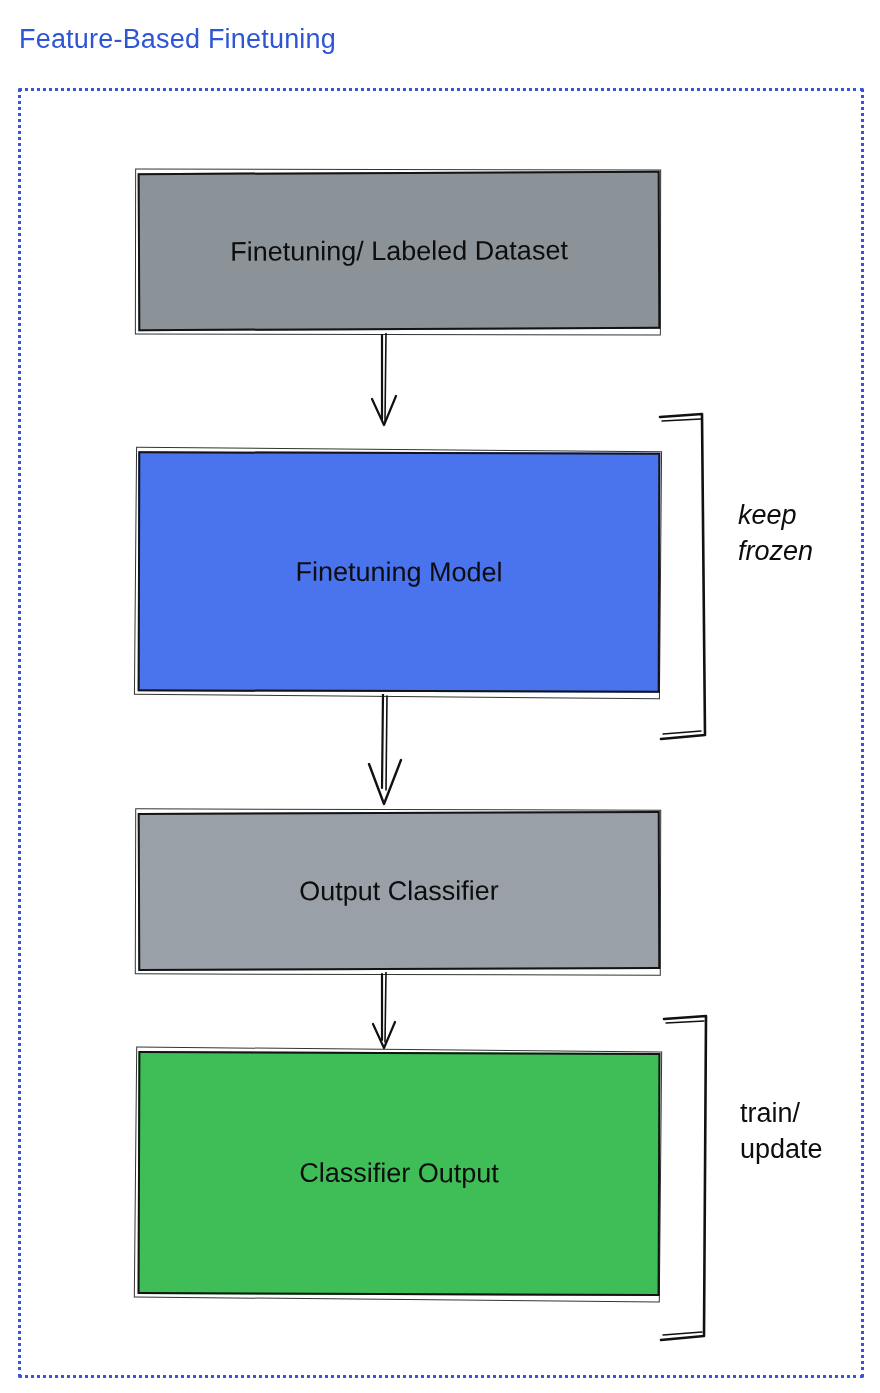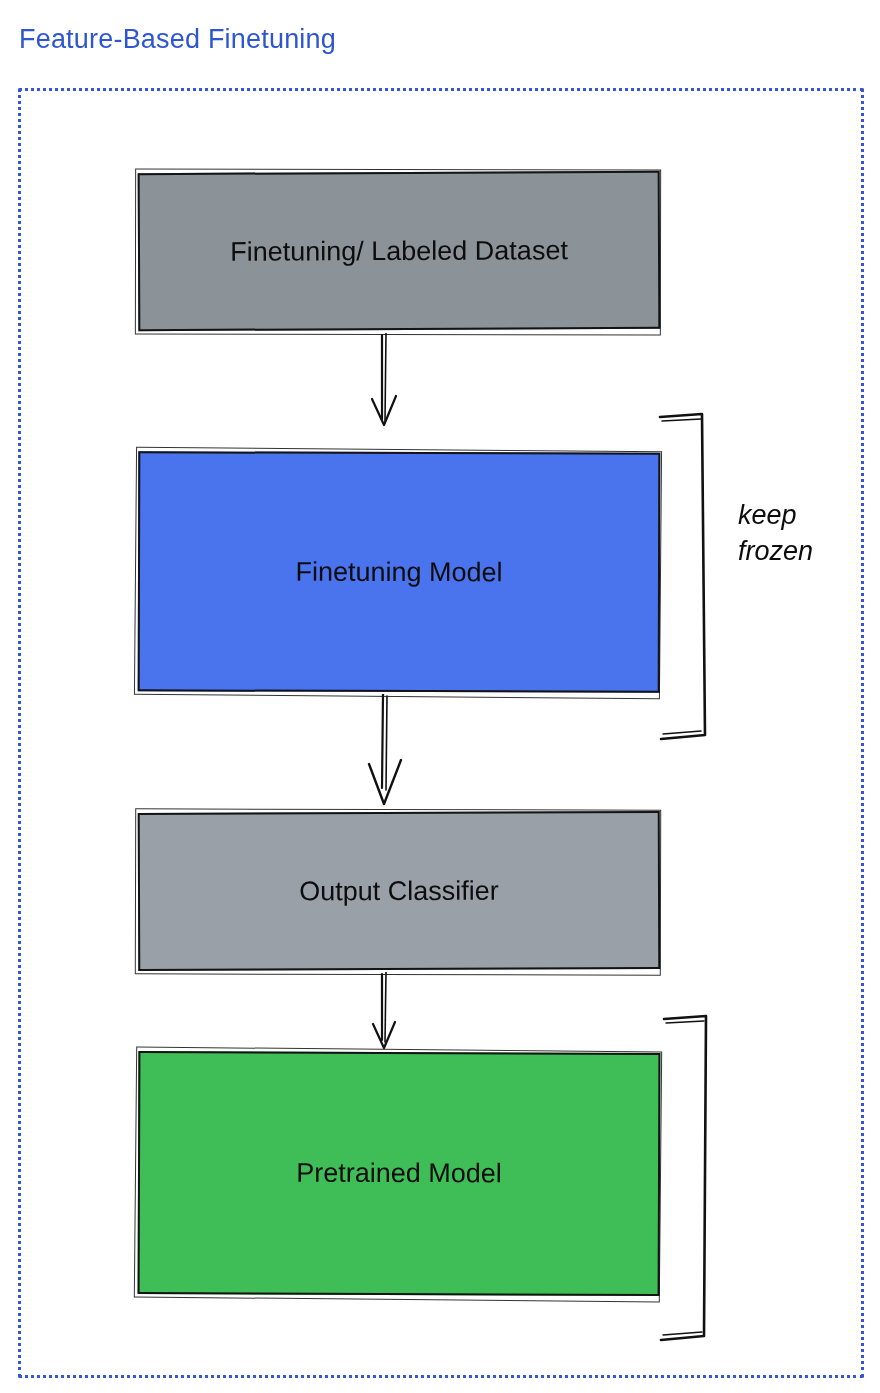--- a/index.html
+++ b/index.html
@@ -145,24 +145,25 @@
 
   <div class="arrow arrow-3">
     <svg viewBox="0 0 44 82" preserveAspectRatio="none">
       <line x1="19" y1="2" x2="19" y2="68" stroke-width="2.2"></line>
       <line x1="23" y1="0" x2="22" y2="70" stroke-width="1.6"></line>
       <polyline points="10,52 21,76 32,50" stroke-width="2.2"></polyline>
     </svg>
   </div>
 
   <div class="node node-4" style="background: rgb(63, 190, 88);">
-    <span>Pretrained Model</span>
+    <span>Classifier Output</span>
   </div>
 
   <div class="bracket bracket-2">
     <svg viewBox="0 0 62 332" preserveAspectRatio="none">
       <path d="M10 7 L52 4 L50 324 L7 328" stroke-width="2.6"></path>
       <path d="M12 11 L50 9" stroke-width="1.4"></path>
       <path d="M9 323 L48 320" stroke-width="1.4"></path>
     </svg>
   </div>
+  <div class="annotation annotation-2">train/ update</div>
 
 </div>
 
 </body></html>

